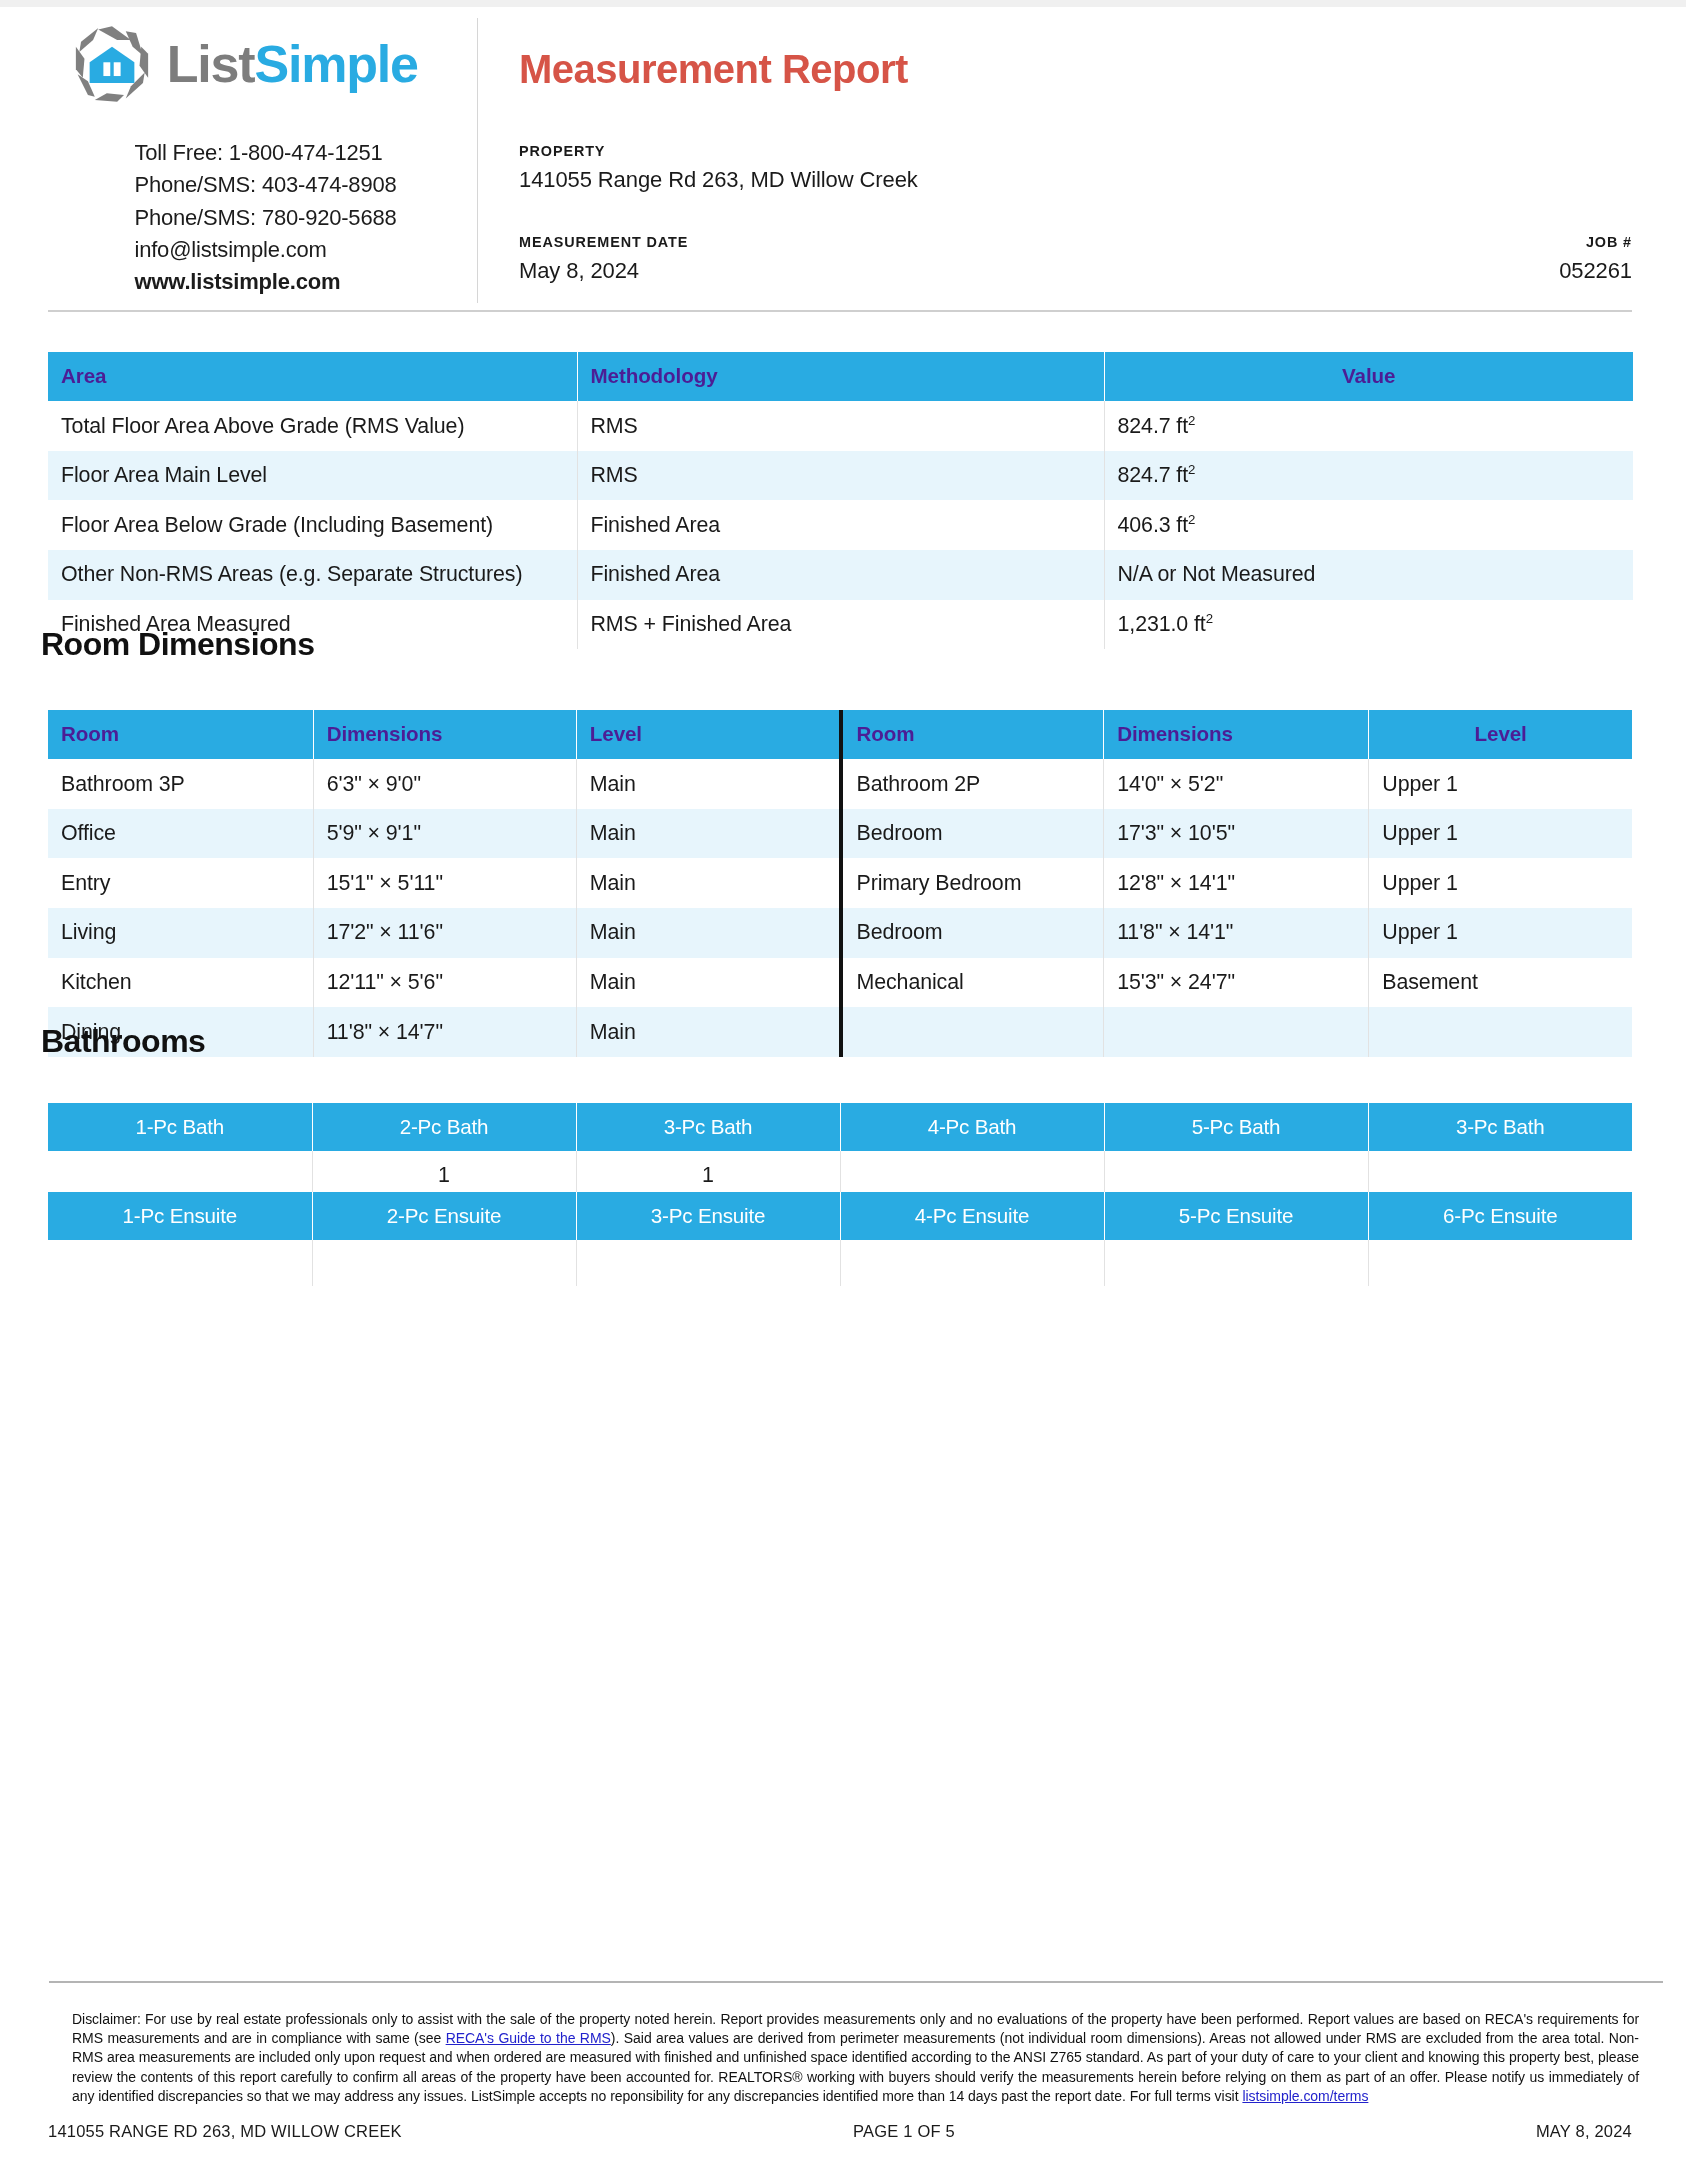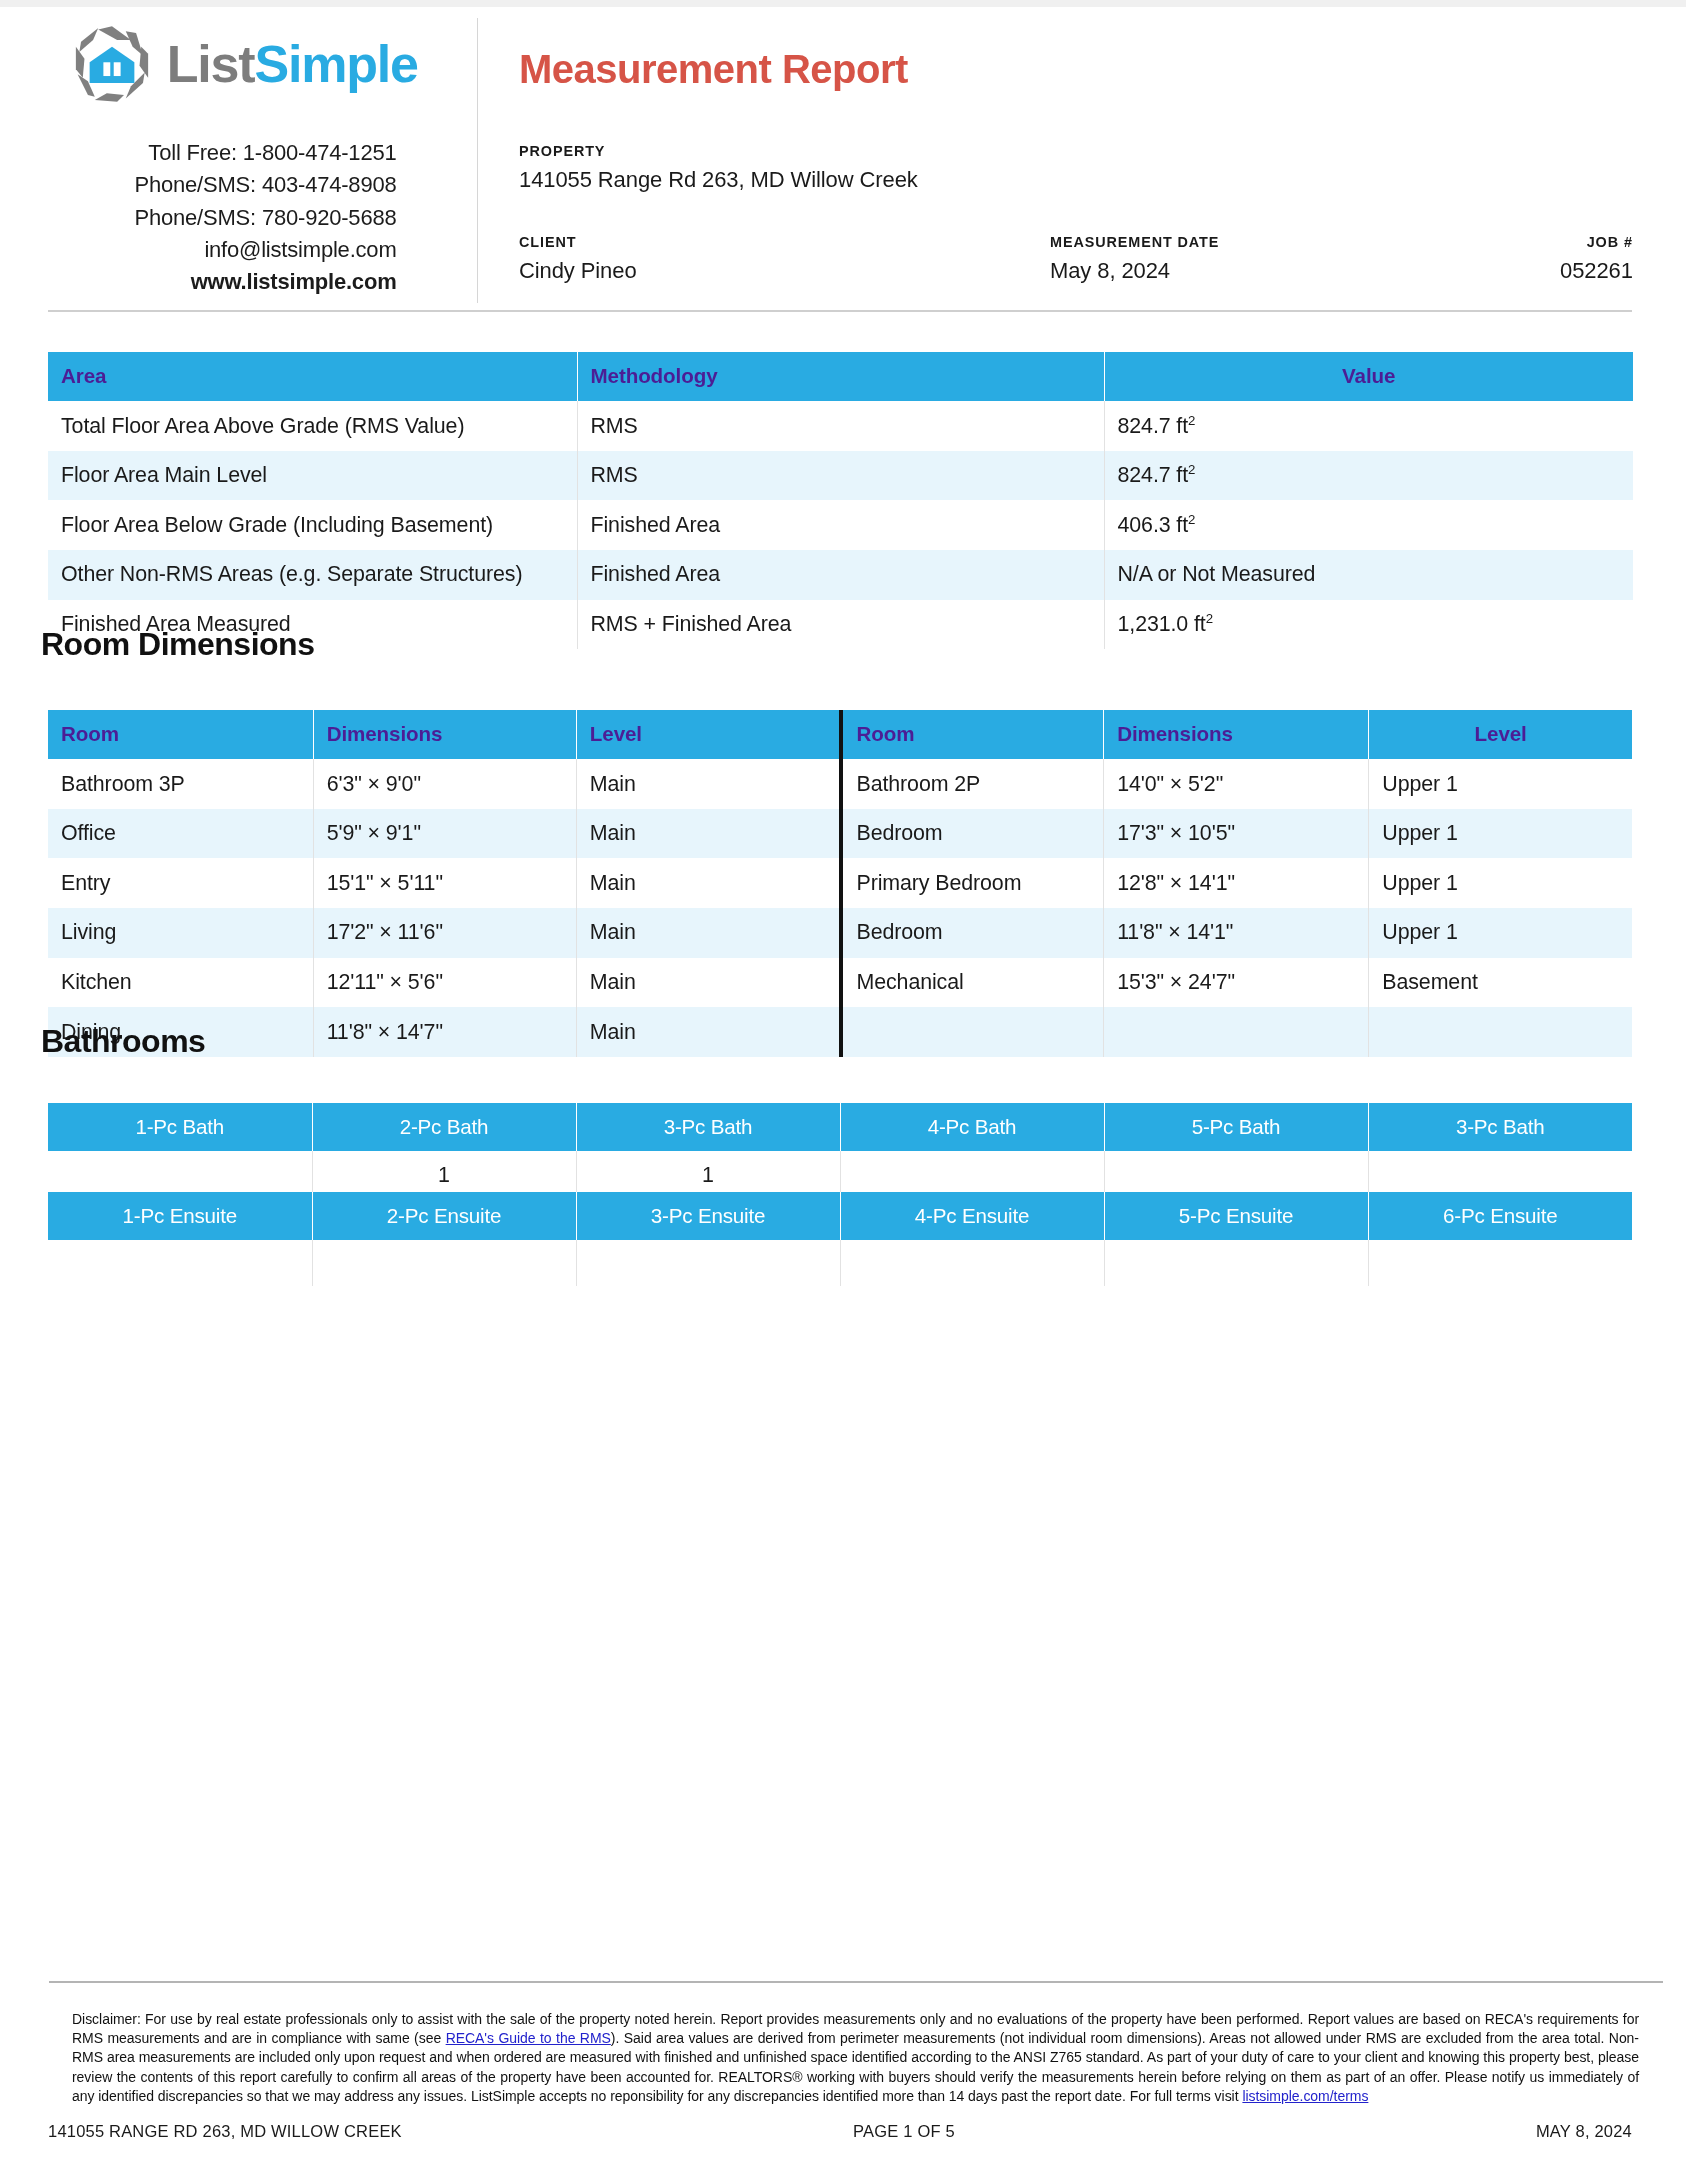--- a/index.html
+++ b/index.html
@@ -55,21 +55,21 @@
     font-weight: 700;
     letter-spacing: -1.2px;
     line-height: 1;
     white-space: nowrap;
   }
   .logo-word .w1 { color: #7d7d7d; }
   .logo-word .w2 { color: #29ABE2; }
 
   .contact {
     margin-top: 30px;
-    text-align: right;
+    text-align: left;
     font-size: 22px;
     line-height: 1.46;
     color: #1c1c1c;
     letter-spacing: -0.2px;
     margin-left: 44px;
   }
   .contact .bold { font-weight: 700; }
 
   .report-col {
     flex: 1 1 auto;
@@ -274,24 +274,20 @@
 
     <div class="report-col">
       <h1 class="report-title">Measurement Report</h1>
 
       <div class="prop-block">
         <div class="field-label">PROPERTY</div>
         <div class="field-value">141055 Range Rd 263, MD Willow Creek</div>
       </div>
 
       <div class="meta-row">
-        <div class="meta-client">
-          <div class="field-label">CLIENT</div>
-          <div class="field-value">Cindy Pineo</div>
-        </div>
         <div class="meta-date">
           <div class="field-label">MEASUREMENT DATE</div>
           <div class="field-value">May 8, 2024</div>
         </div>
         <div class="meta-job">
           <div class="field-label">JOB #</div>
           <div class="field-value">052261</div>
         </div>
       </div>
     </div>

